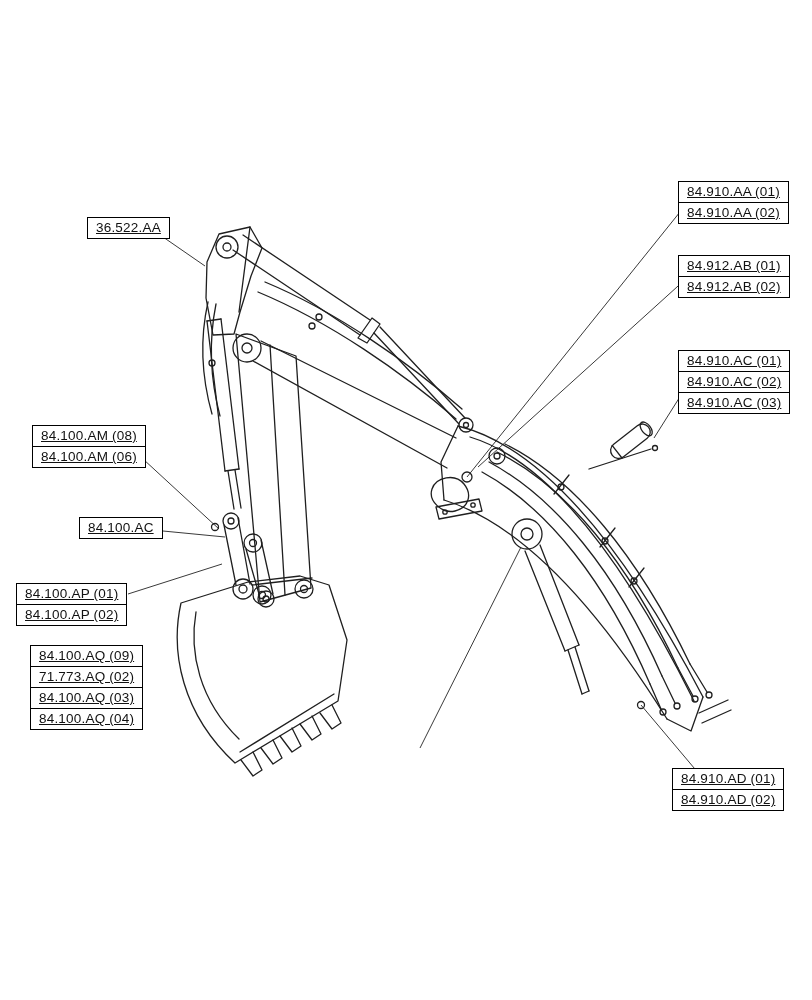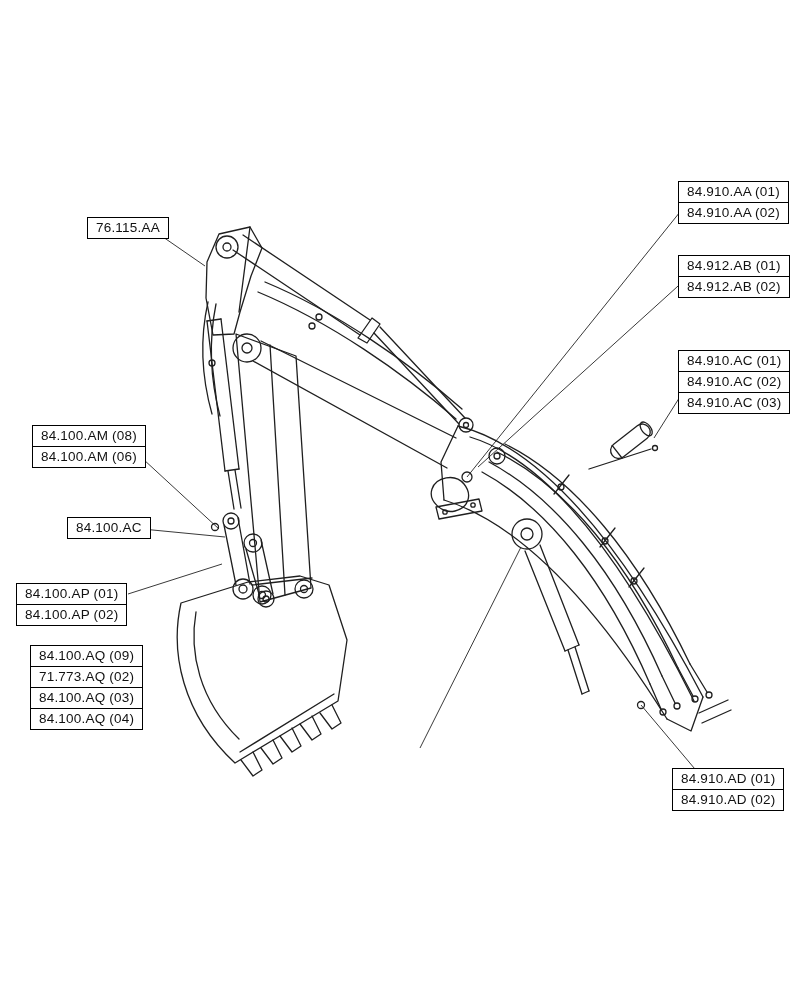--- a/index.html
+++ b/index.html
@@ -5,21 +5,21 @@
   html,body{margin:0;padding:0;background:#ffffff;}
   .stage{
     position:relative;width:812px;height:1000px;background:#ffffff;
     font-family:"Liberation Sans",sans-serif;overflow:hidden;
   }
   .stage svg{position:absolute;left:0;top:0;}
   .callout-group{position:absolute;display:flex;flex-direction:column;align-items:stretch;}
   .callout-box{
     border:1px solid #000;background:#ffffff;color:#111;
     padding:2px 8px;font-size:13.5px;line-height:16px;
-    white-space:nowrap;margin-top:-1px;letter-spacing:.2px;cursor:pointer;
+    white-space:nowrap;margin-top:-1px;letter-spacing:.2px;cursor:pointer;text-decoration:underline;
   }
   .callout-box:first-child{margin-top:0;}
 </style>
 </head>
 <body>
 
 <div class="stage">
 
   <svg width="812" height="1000" viewBox="0 0 812 1000" xmlns="http://www.w3.org/2000/svg">
 
@@ -168,21 +168,21 @@
         <path d="M 432 489 C 436 477 455 473 464 484 C 473 495 468 508 455 511 C 442 514 428 501 432 489 Z"></path>
         <path d="M 436 507 L 479 499 L 482 511 L 439 519 Z"></path>
         <circle cx="445" cy="512" r="2.2"></circle>
         <circle cx="473" cy="505" r="2.2"></circle>
       </g>
 
     </g>
   </svg>
 
   <div class="callout-group" style="left:87px;top:217px">
-    <div class="callout-box">76.115.AA</div>
+    <div class="callout-box">36.522.AA</div>
   </div>
 
   <div class="callout-group" style="left:678px;top:181px">
     <div class="callout-box">84.910.AA (01)</div>
     <div class="callout-box">84.910.AA (02)</div>
   </div>
 
   <div class="callout-group" style="left:678px;top:255px">
     <div class="callout-box">84.912.AB (01)</div>
     <div class="callout-box">84.912.AB (02)</div>
@@ -192,21 +192,21 @@
     <div class="callout-box">84.910.AC (01)</div>
     <div class="callout-box">84.910.AC (02)</div>
     <div class="callout-box">84.910.AC (03)</div>
   </div>
 
   <div class="callout-group" style="left:32px;top:425px">
     <div class="callout-box">84.100.AM (08)</div>
     <div class="callout-box">84.100.AM (06)</div>
   </div>
 
-  <div class="callout-group" style="left:67px;top:517px">
+  <div class="callout-group" style="left:79px;top:517px">
     <div class="callout-box">84.100.AC</div>
   </div>
 
   <div class="callout-group" style="left:16px;top:583px">
     <div class="callout-box">84.100.AP (01)</div>
     <div class="callout-box">84.100.AP (02)</div>
   </div>
 
   <div class="callout-group" style="left:30px;top:645px">
     <div class="callout-box">84.100.AQ (09)</div>

